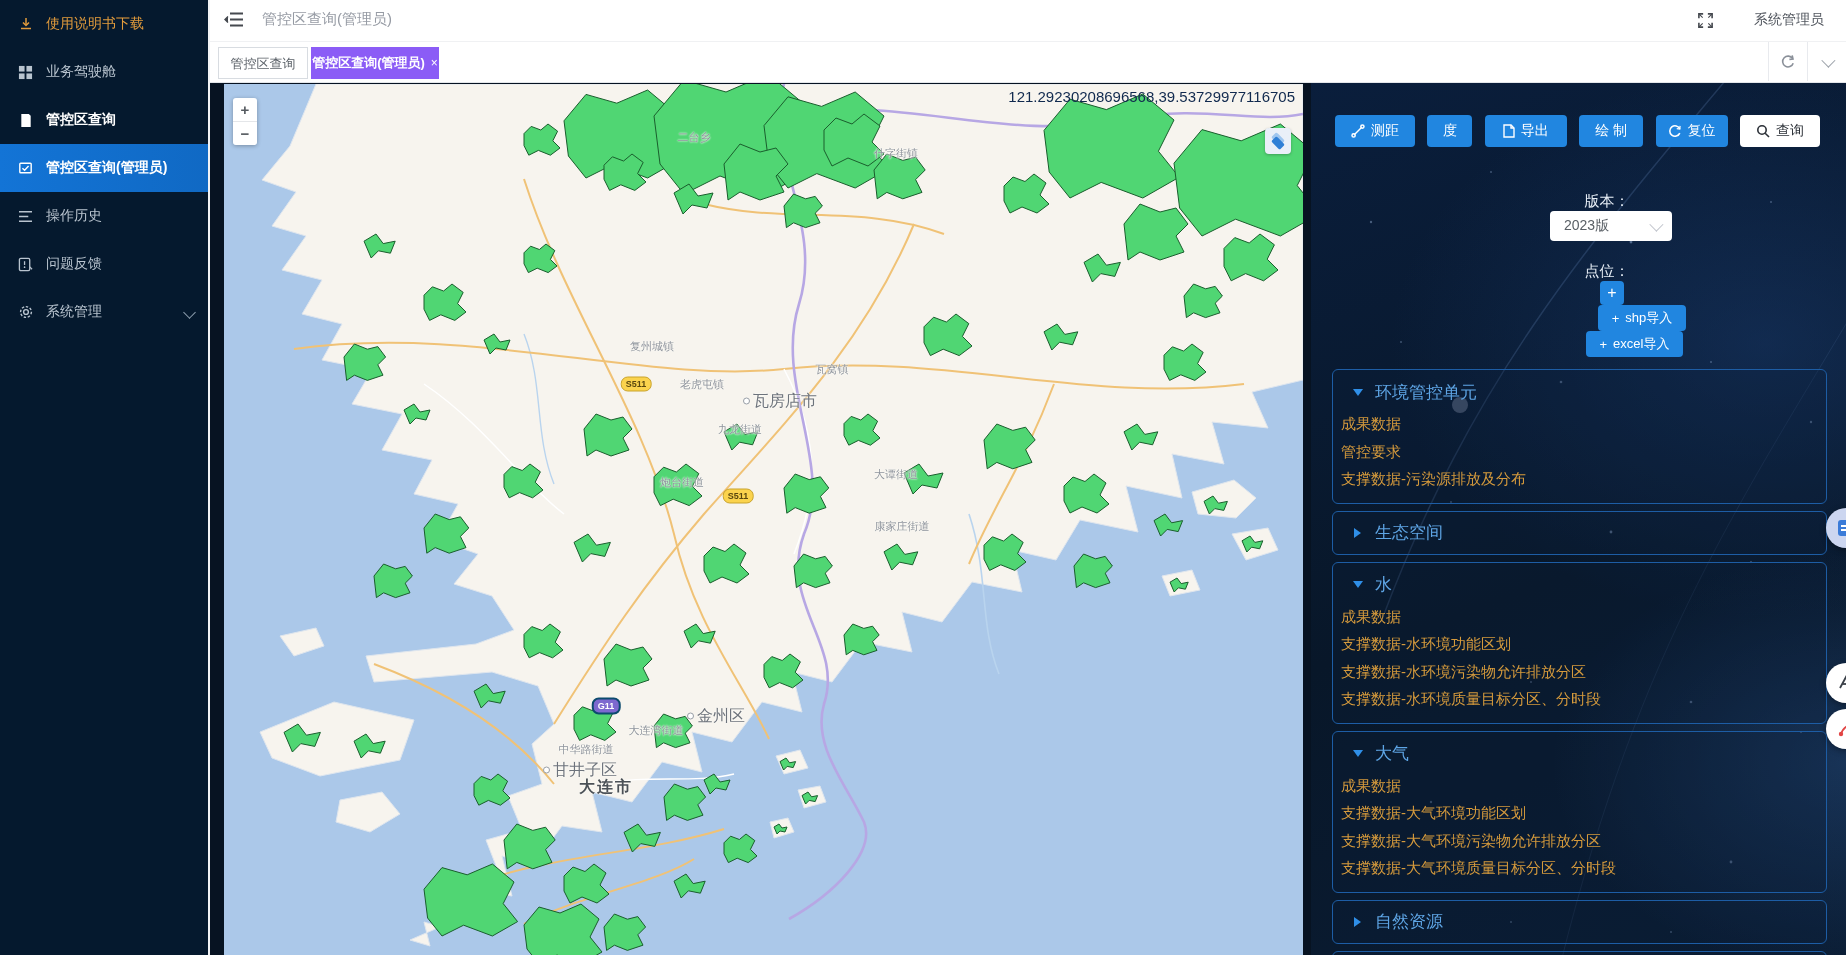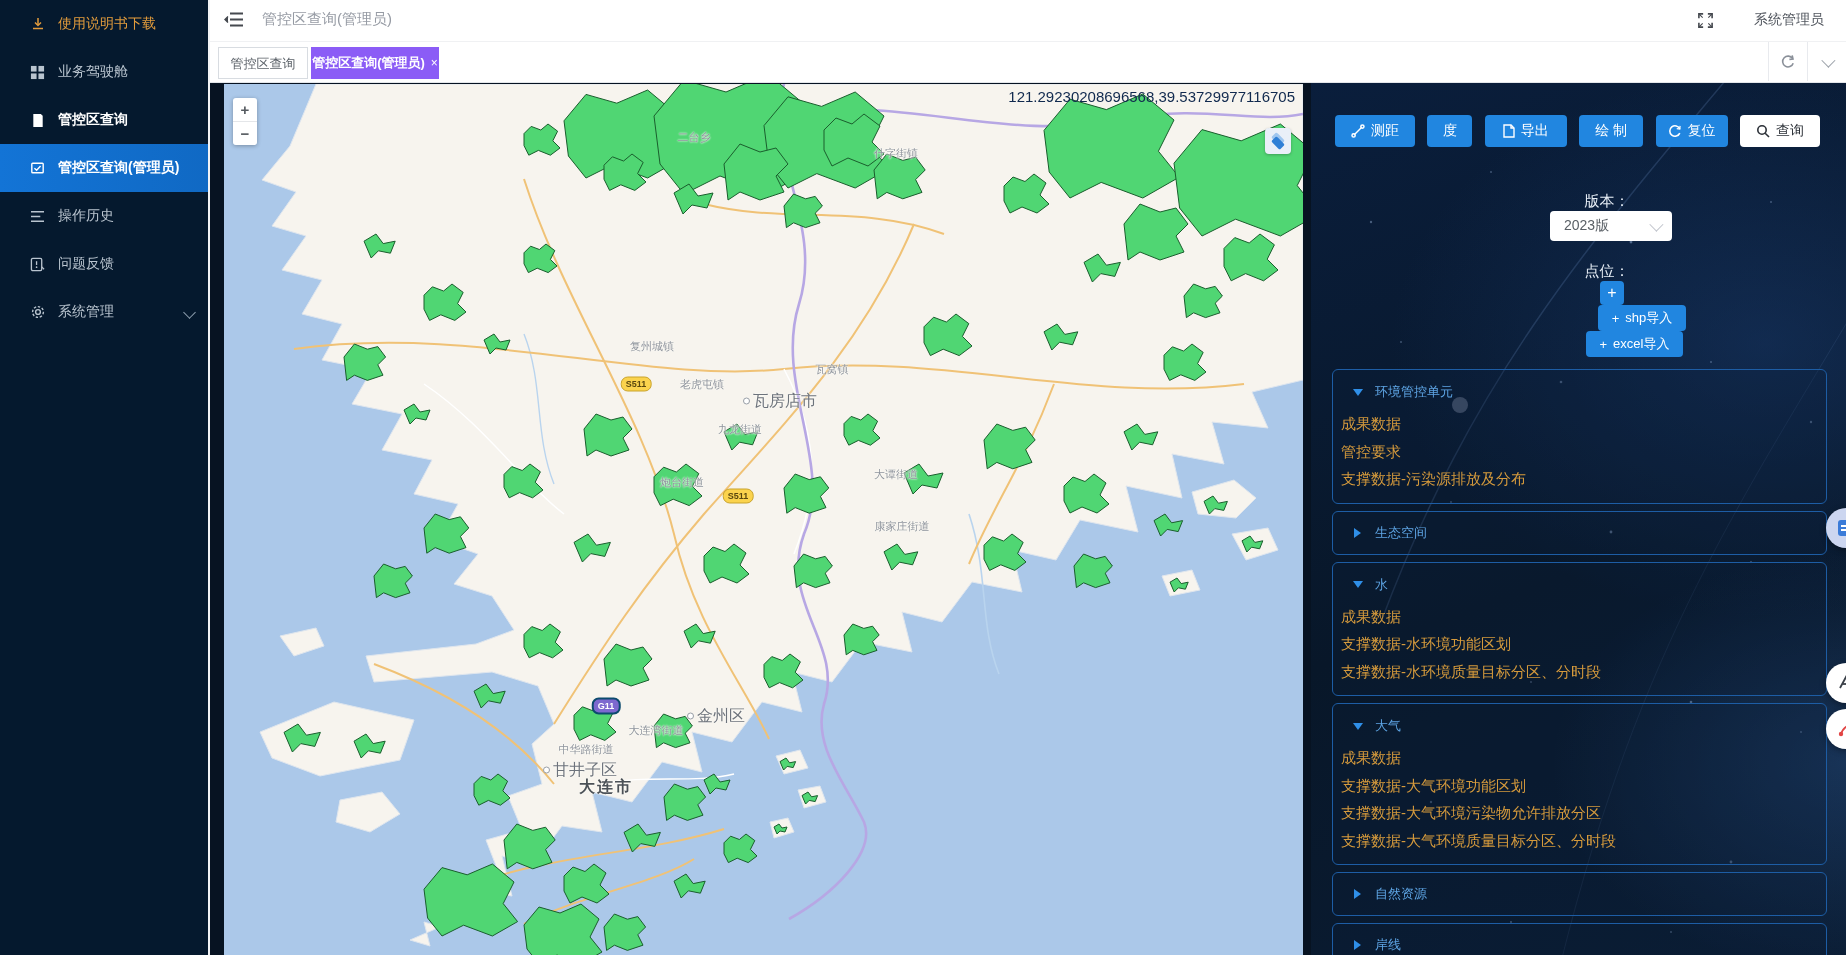--- a/index.html
+++ b/index.html
@@ -1,19 +1,19 @@
 <!DOCTYPE html>
 <html><head>
 <meta charset="utf-8">
 <style>
   html,body{margin:0;padding:0;background:#071322;font-family:"Liberation Sans","DejaVu Sans",sans-serif;}
   .stage{position:relative;width:1846px;height:955px;overflow:hidden;background:#071322;}
   
   .sidebar{position:absolute;left:0;top:0;width:208px;height:955px;background:#05192e;z-index:30;}
-  .nav-item{position:relative;height:48px;display:flex;align-items:center;padding-left:29px;color:#b9c4cf;font-size:14px;cursor:pointer;}
+  .nav-item{position:relative;height:48px;display:flex;align-items:center;padding-left:17px;color:#b9c4cf;font-size:14px;cursor:pointer;}
   .nav-item .nav-icon{width:17px;height:17px;margin-right:12px;flex:0 0 17px;display:flex;align-items:center;justify-content:center;}
   .nav-item.orange{color:#e19b3c;}
   .nav-item.bold{color:#fff;font-weight:bold;}
   .nav-item.active{background:linear-gradient(90deg,#1374d6,#1069c4);color:#fff;font-weight:bold;}
   .nav-item .chev{position:absolute;right:14px;top:20px;width:8px;height:8px;border-right:1.5px solid #8fa0b0;border-bottom:1.5px solid #8fa0b0;transform:rotate(45deg);}
   .vsep{position:absolute;left:208px;top:0;width:2px;height:955px;background:#f2f3f5;z-index:25;}
   
   .tophdr{position:absolute;left:210px;top:0;width:1636px;height:41px;background:#fff;z-index:20;border-bottom:1px solid #f0f1f3;}
   .fold{position:absolute;left:14px;top:11px;width:20px;height:18px;color:#45494f;cursor:pointer;}
   .pg-title{position:absolute;left:52px;top:10px;font-size:15px;color:#969ba4;}
@@ -64,21 +64,21 @@
   .sel .chevdn{position:absolute;right:12px;top:10px;border-color:#c0c4cc;}
   .plusbtn{width:24px;height:24px;margin-left:10px;background:#2186e0;color:#fff;border:none;border-radius:4px;font-size:16px;line-height:22px;text-align:center;cursor:pointer;padding:0;}
   .impbtn{height:26px;background:#2186e0;color:#fff;border:none;border-radius:4px;font-size:13px;padding:0 14px;cursor:pointer;display:flex;align-items:center;gap:6px;font-family:inherit;}
   .impbtn.shp{margin-left:70px;}
   .impbtn.xls{margin-left:55px;}
   .sections{position:relative;z-index:2;margin:12px 19px 0 21px;}
   .section{border:1px solid #1d5da5;border-radius:6px;background:rgba(10,30,60,.25);margin-bottom:7px;padding:10px 14px 10px 8px;}
   .sec-head{display:flex;align-items:center;height:24px;cursor:pointer;}
   .tri-down{width:0;height:0;border-left:5px solid transparent;border-right:5px solid transparent;border-top:7px solid #2f8fe8;margin:0 12px 0 12px;}
   .tri-right{width:0;height:0;border-top:5px solid transparent;border-bottom:5px solid transparent;border-left:7px solid #2f8fe8;margin:0 14px 0 13px;}
-  .sec-title{color:#5ea5e5;font-size:13px;}
+  .sec-title{color:#5ea5e5;font-size:17px;}
   .sec-items{margin-top:6px;}
   .sec-item{color:#d59a3c;font-size:15px;line-height:27.5px;cursor:pointer;white-space:nowrap;}
   .section.collapsed{padding-top:9px;padding-bottom:9px;}
   
   .fbtn{position:absolute;left:1826px;width:40px;height:40px;border-radius:50%;z-index:40;box-shadow:0 2px 6px rgba(0,0,0,.35);cursor:pointer;display:flex;align-items:center;justify-content:center;}
   .fbtn.a{top:508px;background:#ccd6f0;}
   .fbtn.b{top:663px;background:#fff;}
   .fbtn.c{top:709px;background:#fff;}
 </style>
 </head>
@@ -460,20 +460,21 @@
       </div>
 
       <div class="section">
         <div class="sec-head">
           <span class="tri-down"></span>
           <span class="sec-title">水</span>
         </div>
         <div class="sec-items">
           <div class="sec-item">成果数据</div>
           <div class="sec-item">支撑数据-水环境功能区划</div>
+          <div class="sec-item">支撑数据-水环境污染物允许排放分区</div>
           <div class="sec-item">支撑数据-水环境质量目标分区、分时段</div>
         </div>
       </div>
 
       <div class="section">
         <div class="sec-head">
           <span class="tri-down"></span>
           <span class="sec-title">大气</span>
         </div>
         <div class="sec-items">

